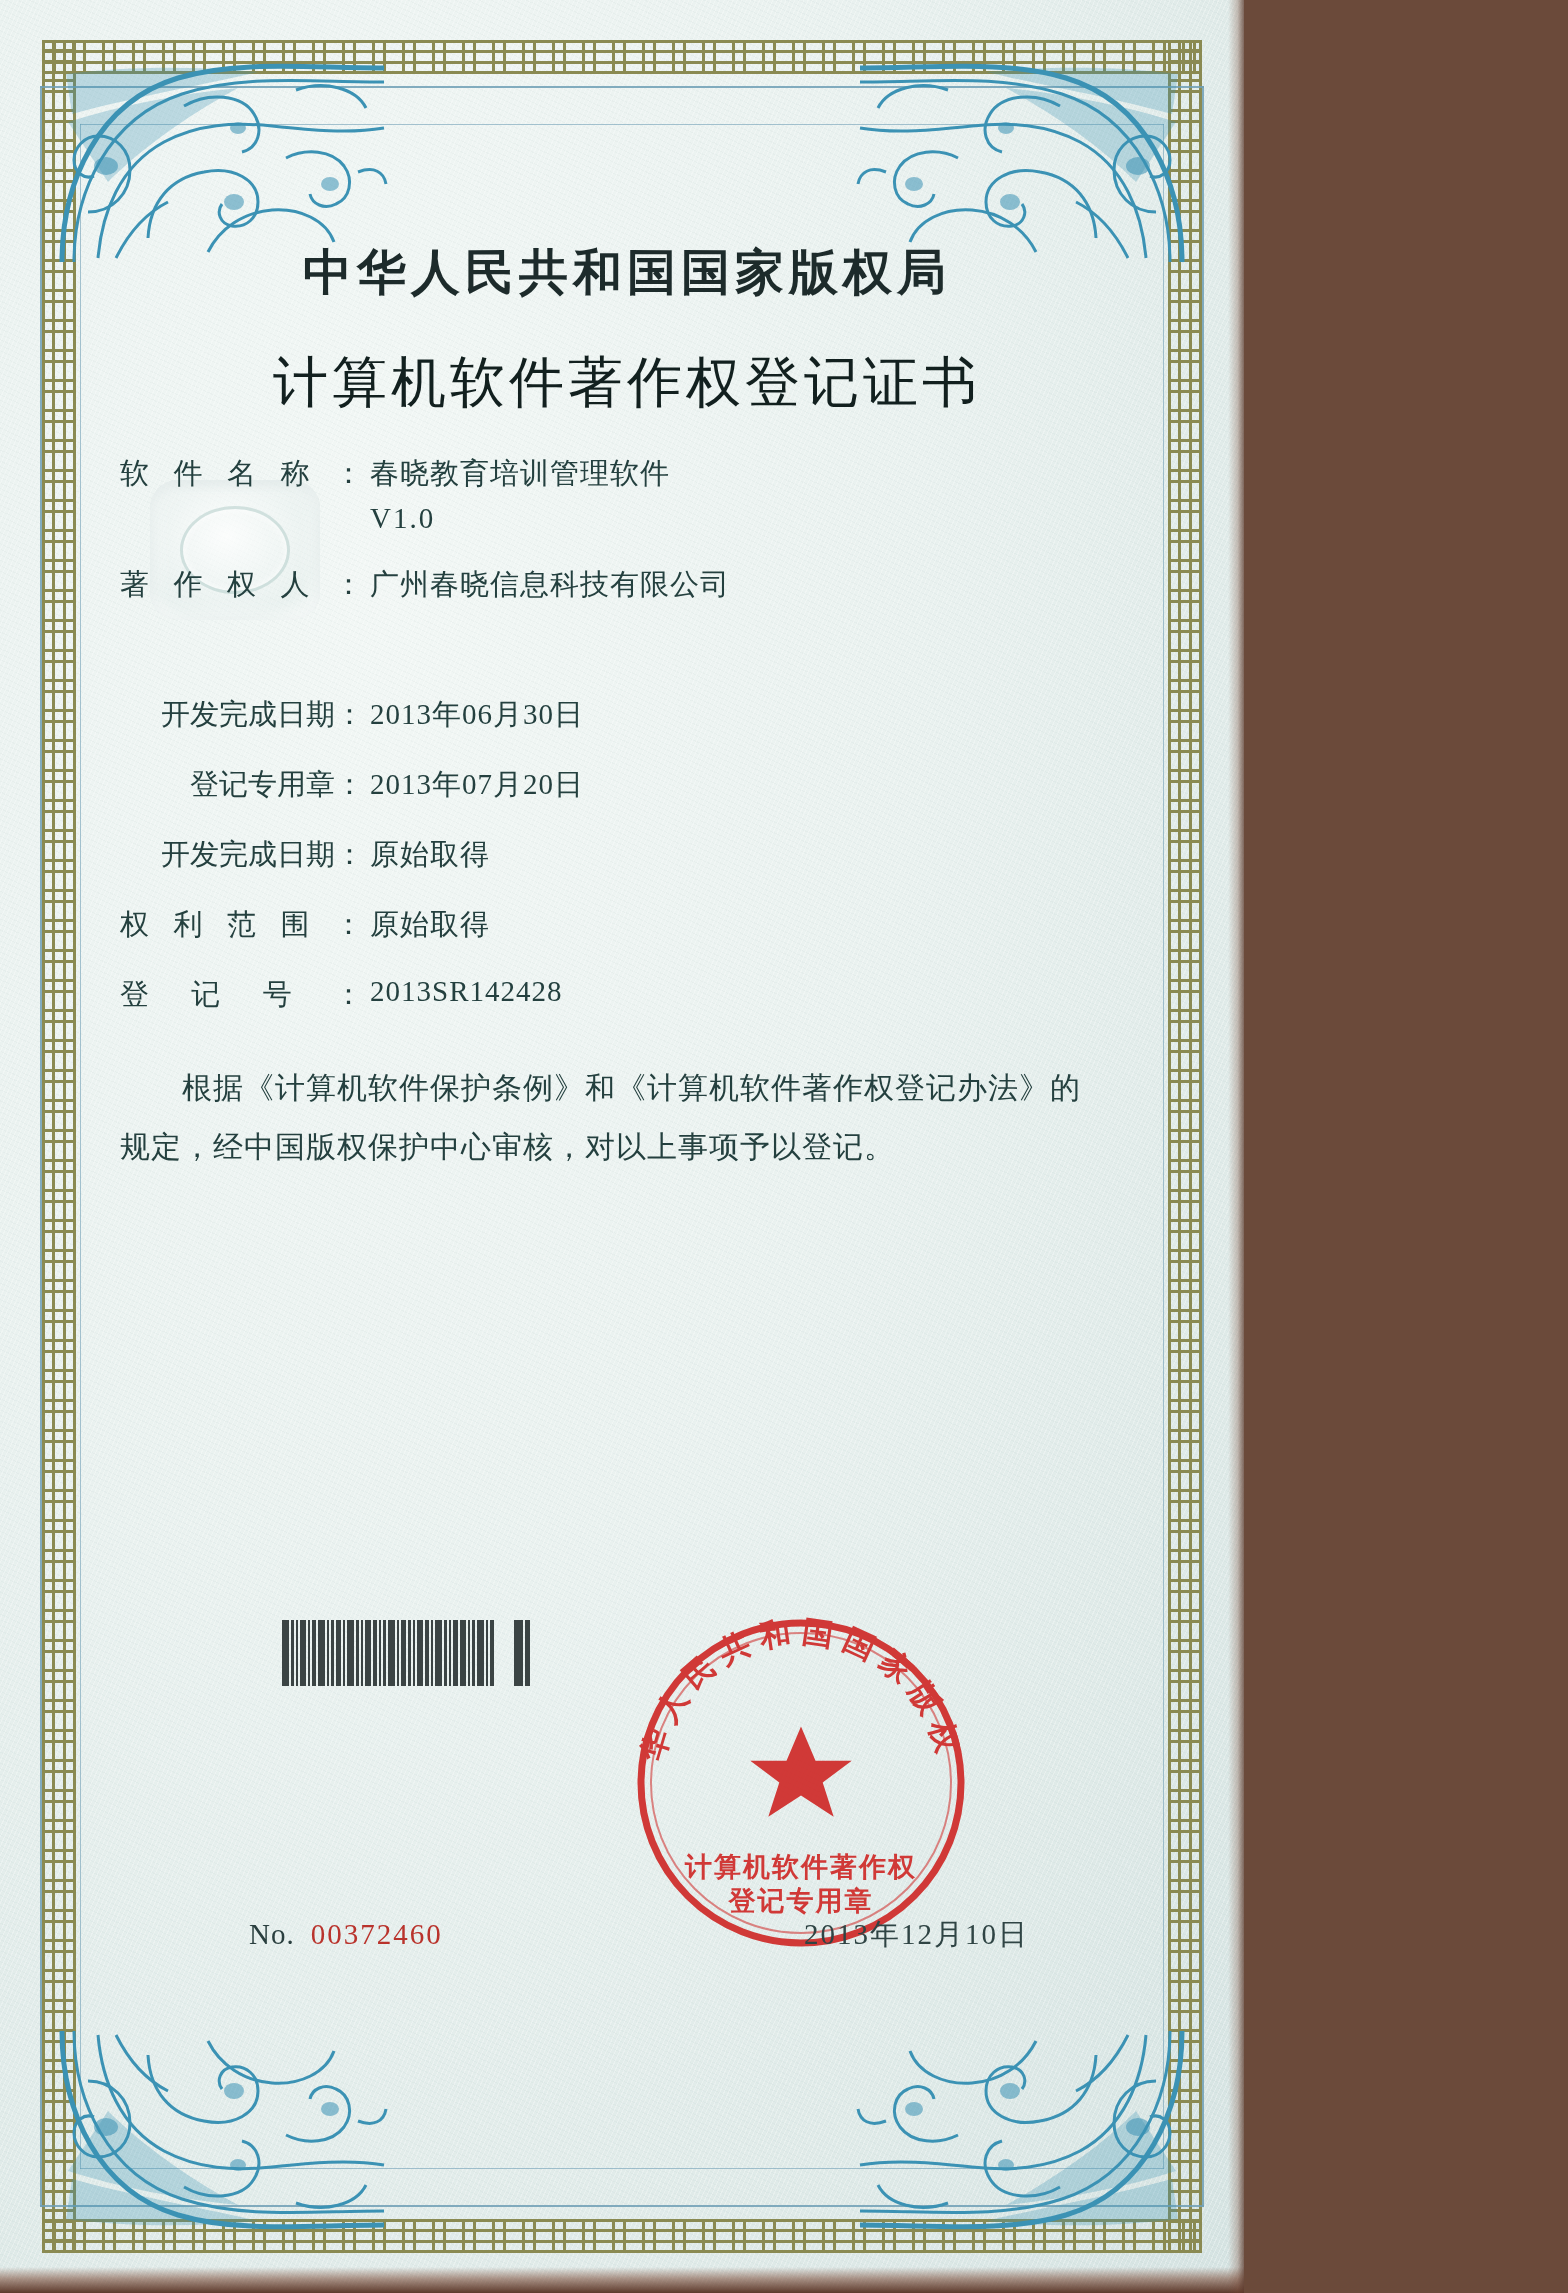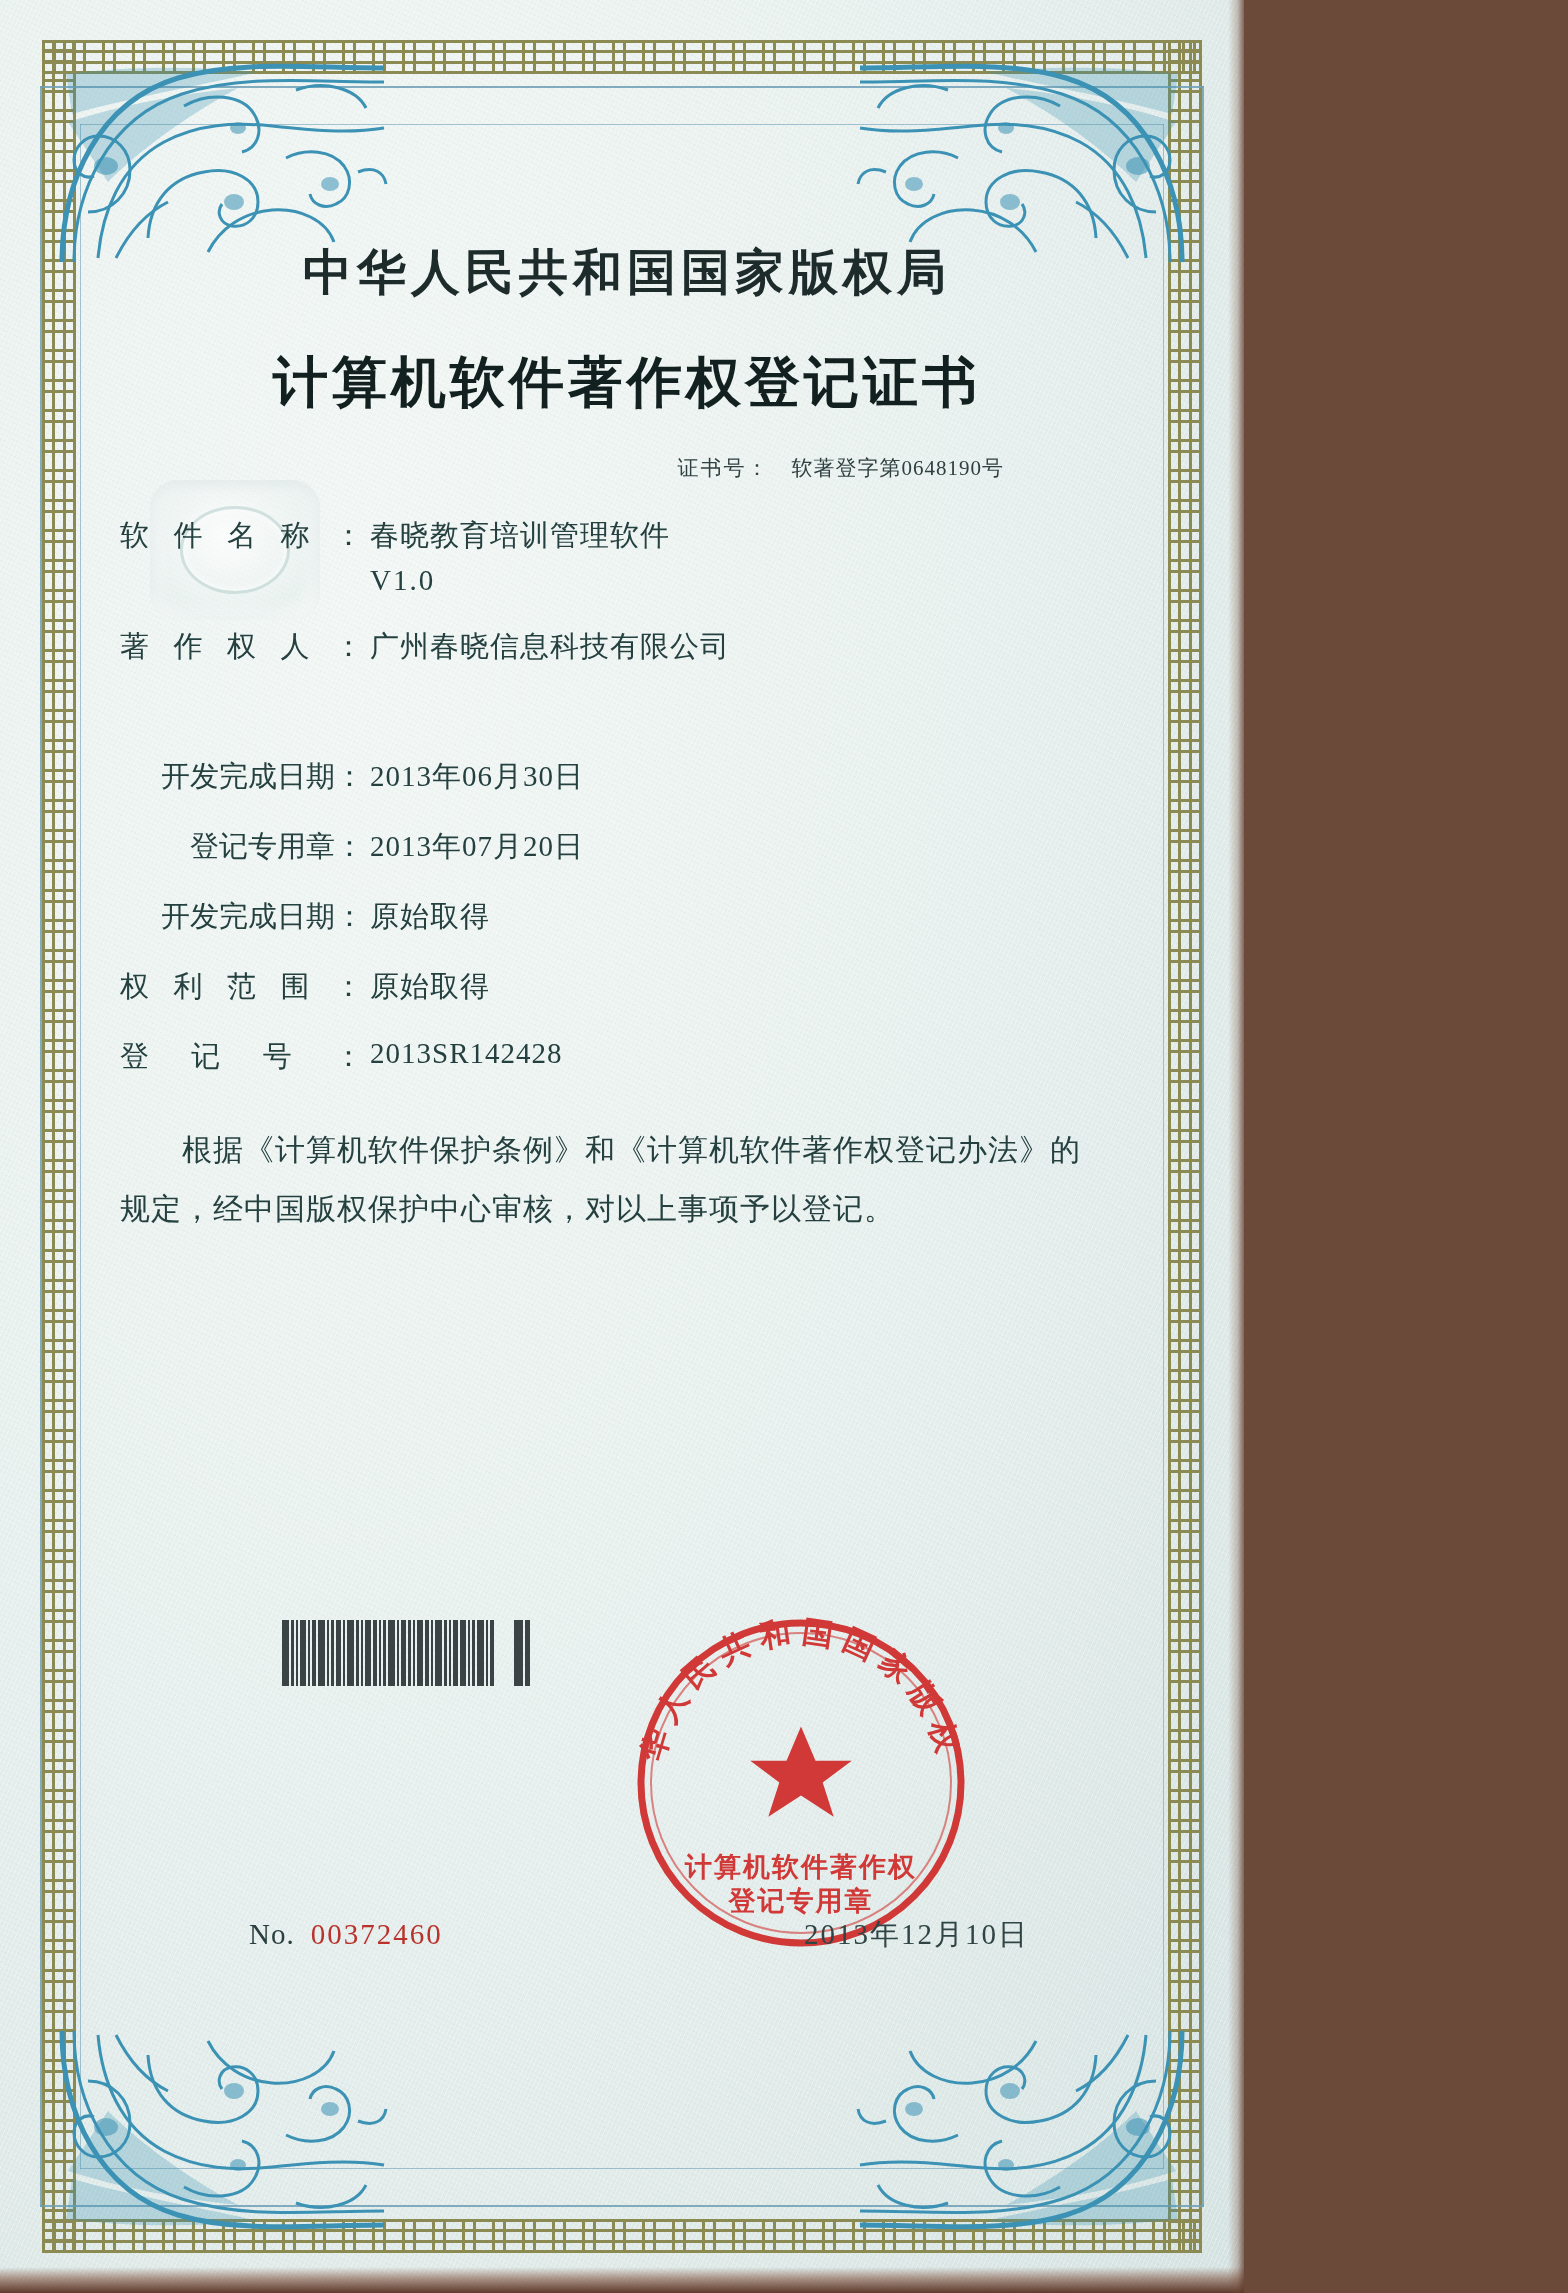--- a/index.html
+++ b/index.html
@@ -143,21 +143,21 @@
     text-align: center;
     font-size: 49px;
     font-weight: bold;
     letter-spacing: 5px;
     color: #1d2b2b;
     font-family: "DejaVu Serif", "Liberation Serif", serif;
   }
   .title-main {
     text-align: center;
     font-size: 55px;
-    font-weight: bold;
+    font-weight: normal;
     letter-spacing: 4px;
     margin-top: 40px;
     color: #12201f;
     font-family: "DejaVu Serif", "Liberation Serif", serif;
   }
 
   .cert-no-row {
     margin-top: 34px;
     text-align: right;
     padding-right: 130px;
@@ -401,23 +401,20 @@
     </svg>
   </div>
 
   <div class="emblem-watermark"></div>
 
   <div class="content">
 
     <div class="title-agency">中华人民共和国国家版权局</div>
     <div class="title-main">计算机软件著作权登记证书</div>
 
-    <div class="cert-no-row">
-      <span class="lbl">证书号：</span><span class="val">软著登字第0648190号</span>
-    </div>
 
     <div class="fields">
 
       <div class="field">
         <span class="k">
           <span>软</span>
           <span>件</span>
           <span>名</span>
           <span>称</span>
           <span>：</span>

